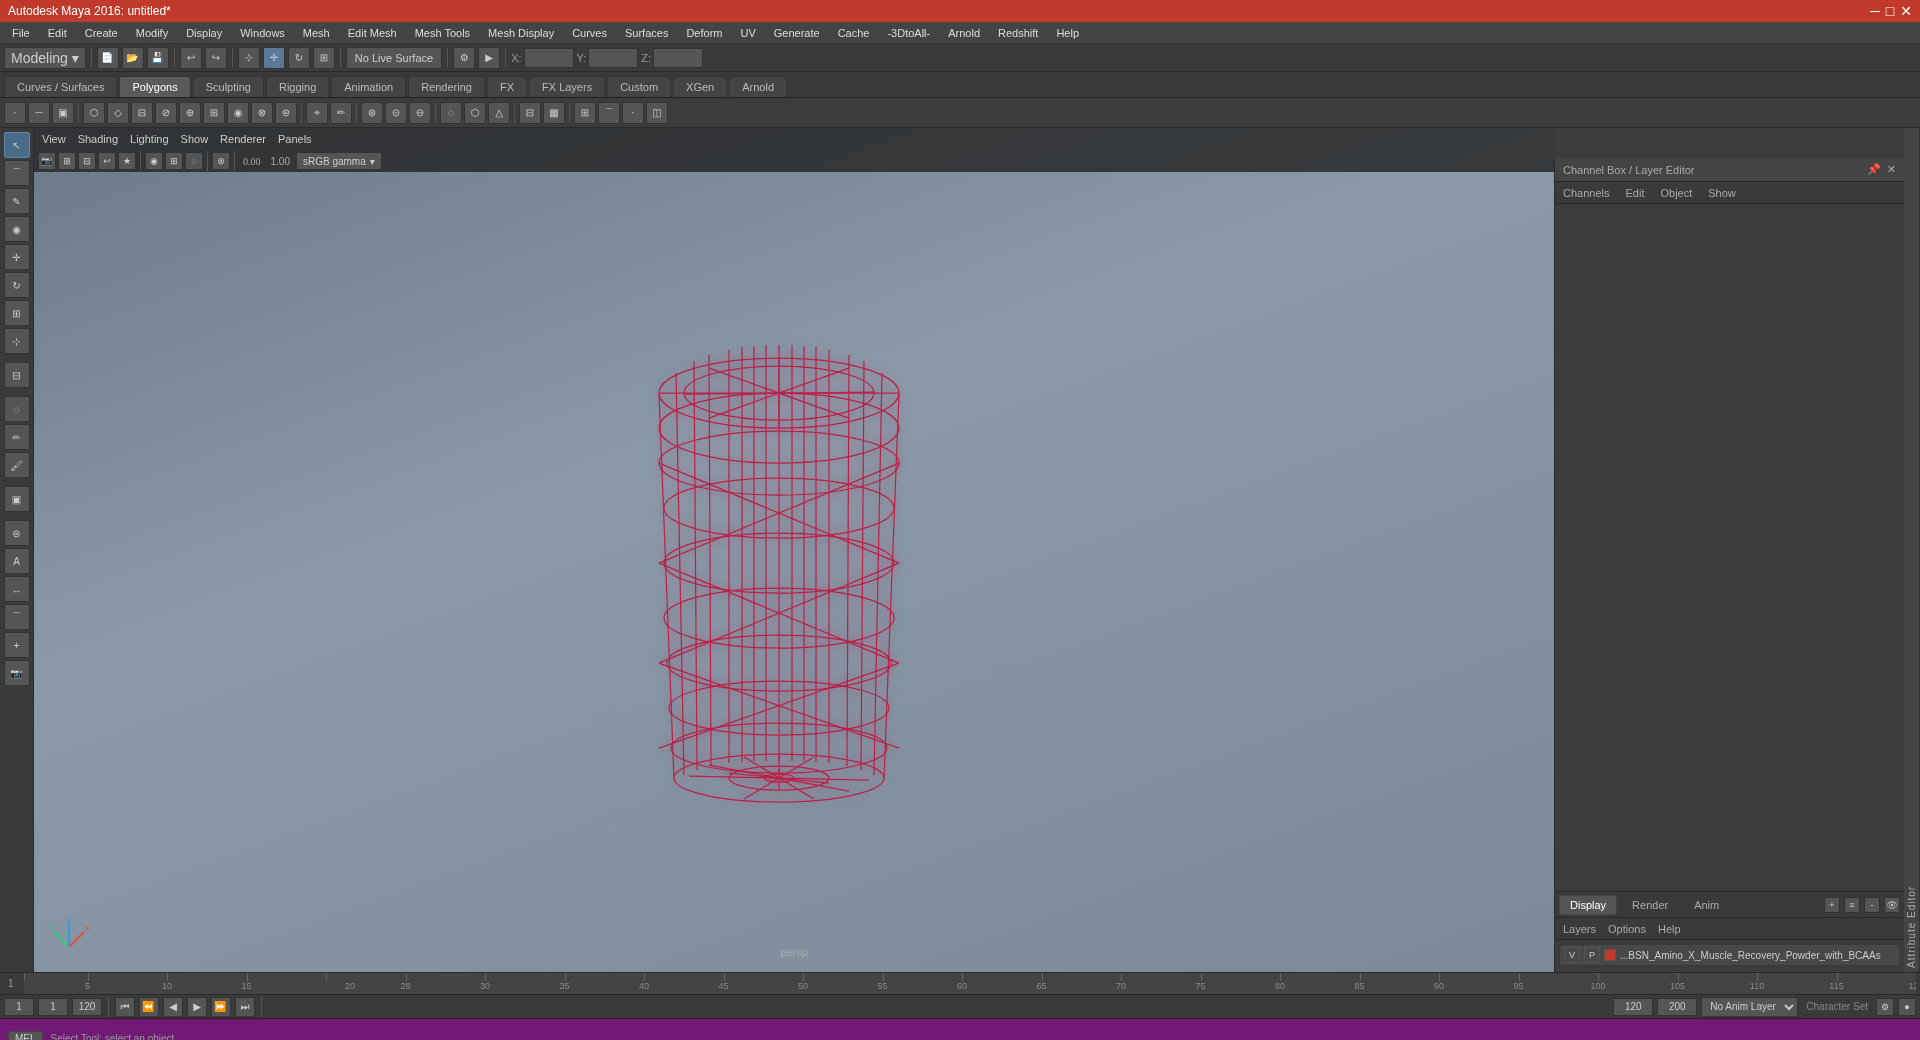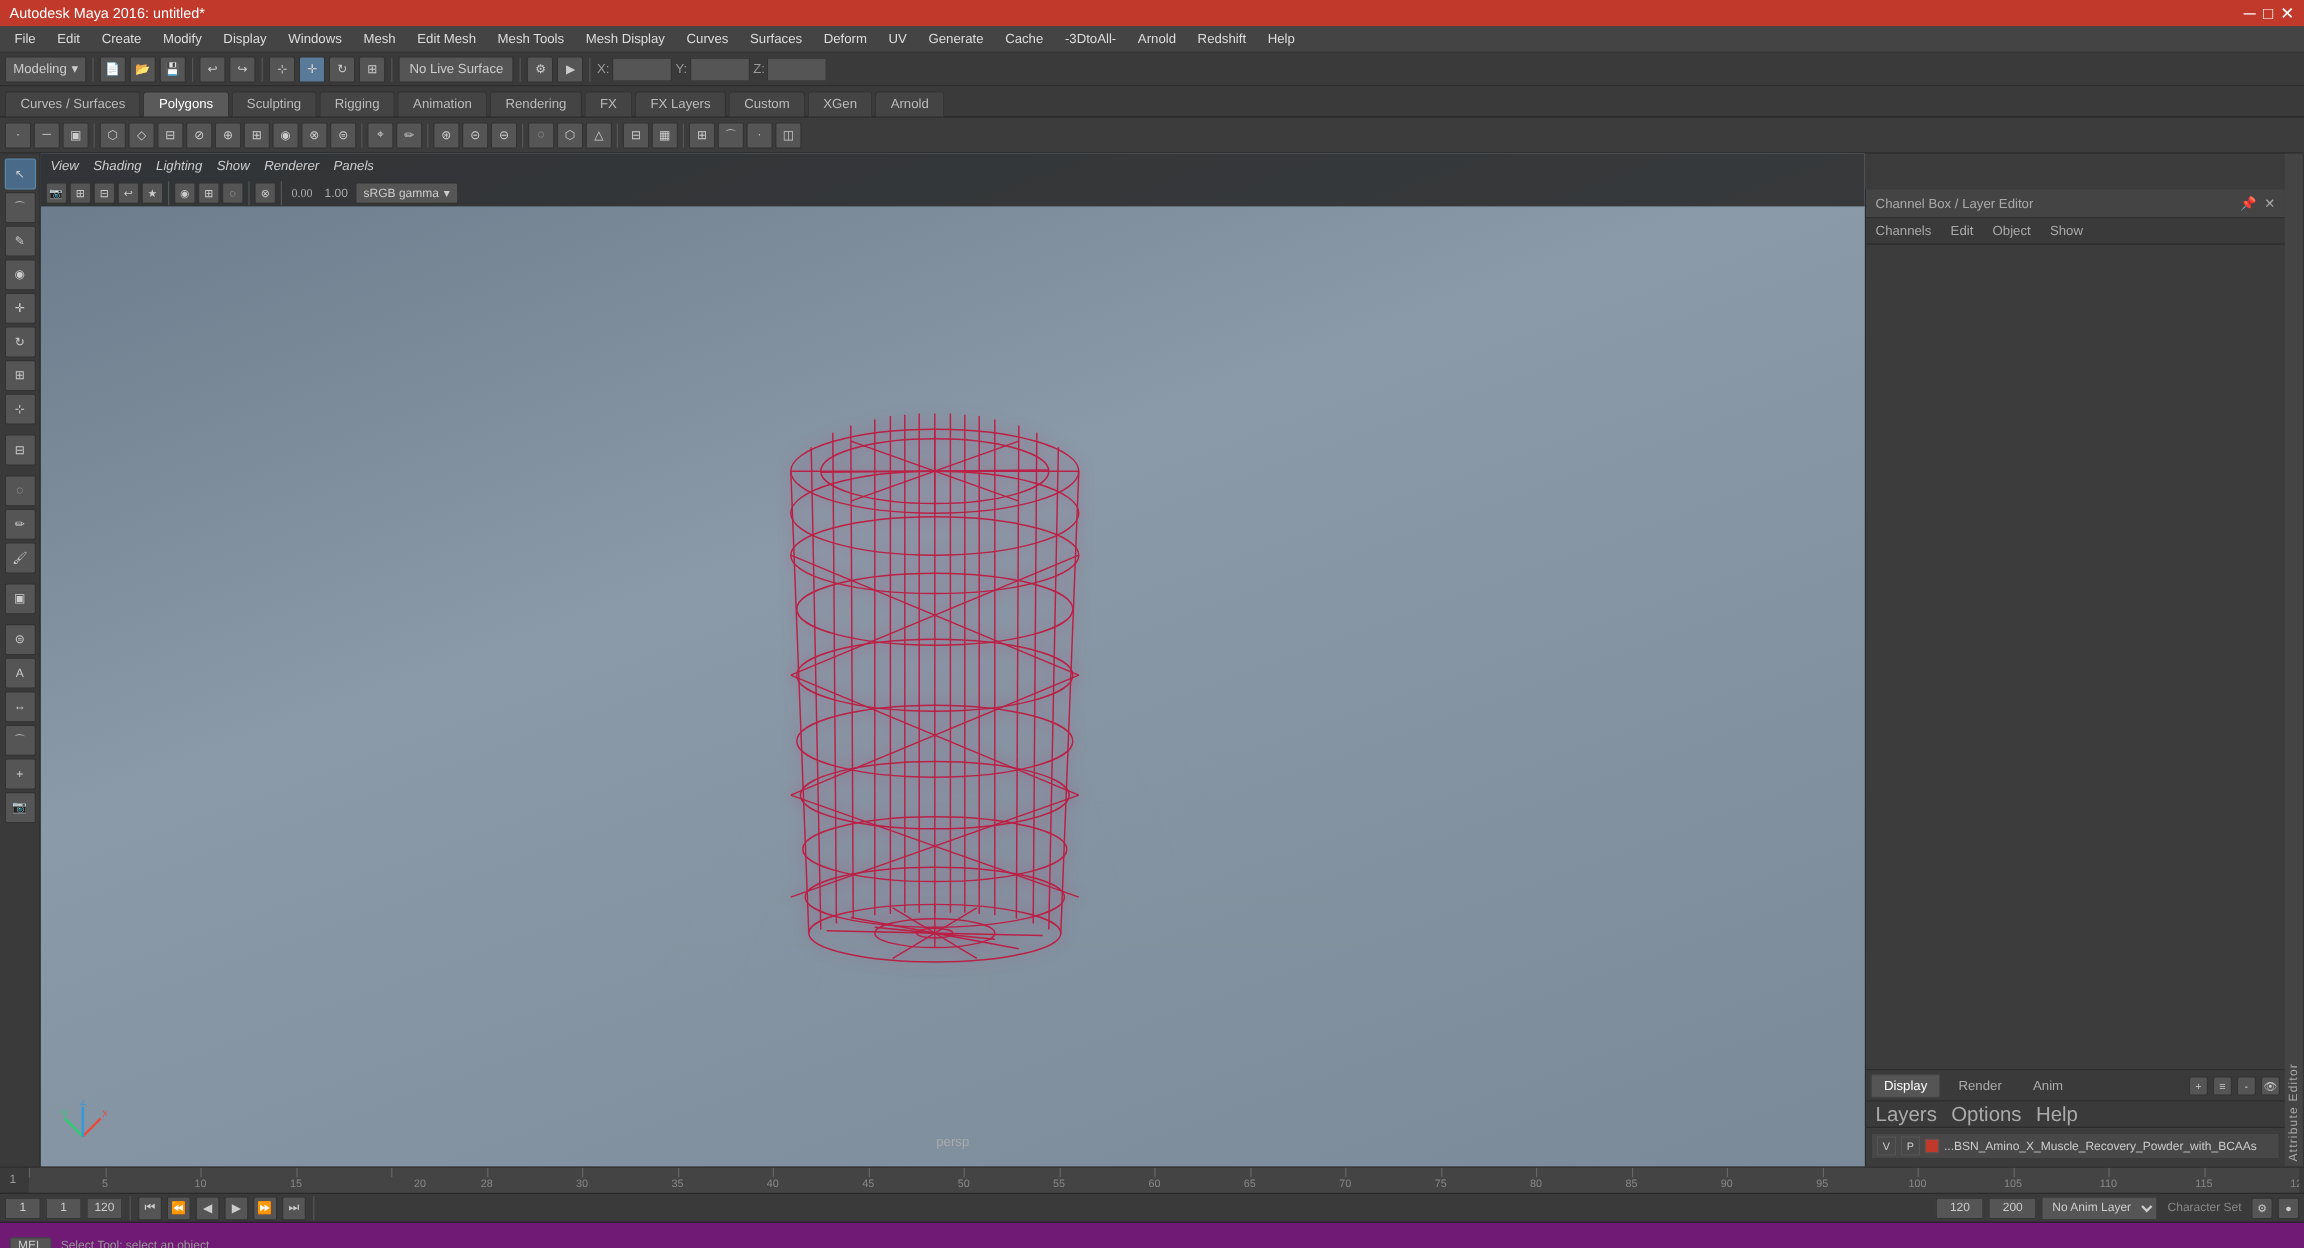--- a/index.html
+++ b/index.html
@@ -59,21 +59,21 @@
     }
     .toolbar-btn.active { background: #5a7a9a; }
     .toolbar-sep { width: 1px; height: 20px; background: #555; margin: 0 2px; }
     .toolbar-dropdown {
       height: 22px;
       background: #555;
       border: 1px solid #333;
       border-radius: 2px;
       padding: 0 6px;
       color: #ccc;
-      font-size: 11px;
+      font-size: 14px;
       display: flex; align-items: center;
       cursor: pointer;
       gap: 4px;
     }
     .no-live-surface-btn {
       height: 22px;
       background: #555;
       border: 1px solid #333;
       border-radius: 2px;
       padding: 0 8px;
@@ -167,21 +167,20 @@
     #viewport-toolbar {
       position: absolute;
       top: 0; left: 0; right: 0;
       height: 22px;
       background: rgba(40,40,40,0.85);
       display: flex;
       align-items: center;
       padding: 0 8px;
       gap: 12px;
       z-index: 10;
-      font-style: italic;
     }
     .vp-menu { font-size: 11px; color: #ccc; cursor: pointer; }
 
     
     #viewport-grid {
       position: absolute;
       bottom: 80px; left: 50%;
       transform: translateX(-45%) perspective(600px) rotateX(60deg);
       width: 500px; height: 400px;
       opacity: 0.4;
@@ -271,21 +270,21 @@
     .layer-tab.active { background: #555; color: white; border-color: #444; }
     #layer-subtabs {
       height: 22px;
       background: #3a3a3a;
       display: flex;
       align-items: center;
       padding: 0 8px;
       gap: 12px;
       border-bottom: 1px solid #2a2a2a;
     }
-    .layer-subtab { font-size: 17px; color: #aaa; cursor: pointer; }
+    .layer-subtab { font-size: 11px; color: #aaa; cursor: pointer; }
     #layer-content {
       padding: 4px;
       background: #3c3c3c;
     }
     .layer-row {
       height: 22px;
       background: #484848;
       border: 1px solid #3a3a3a;
       display: flex;
       align-items: center;

